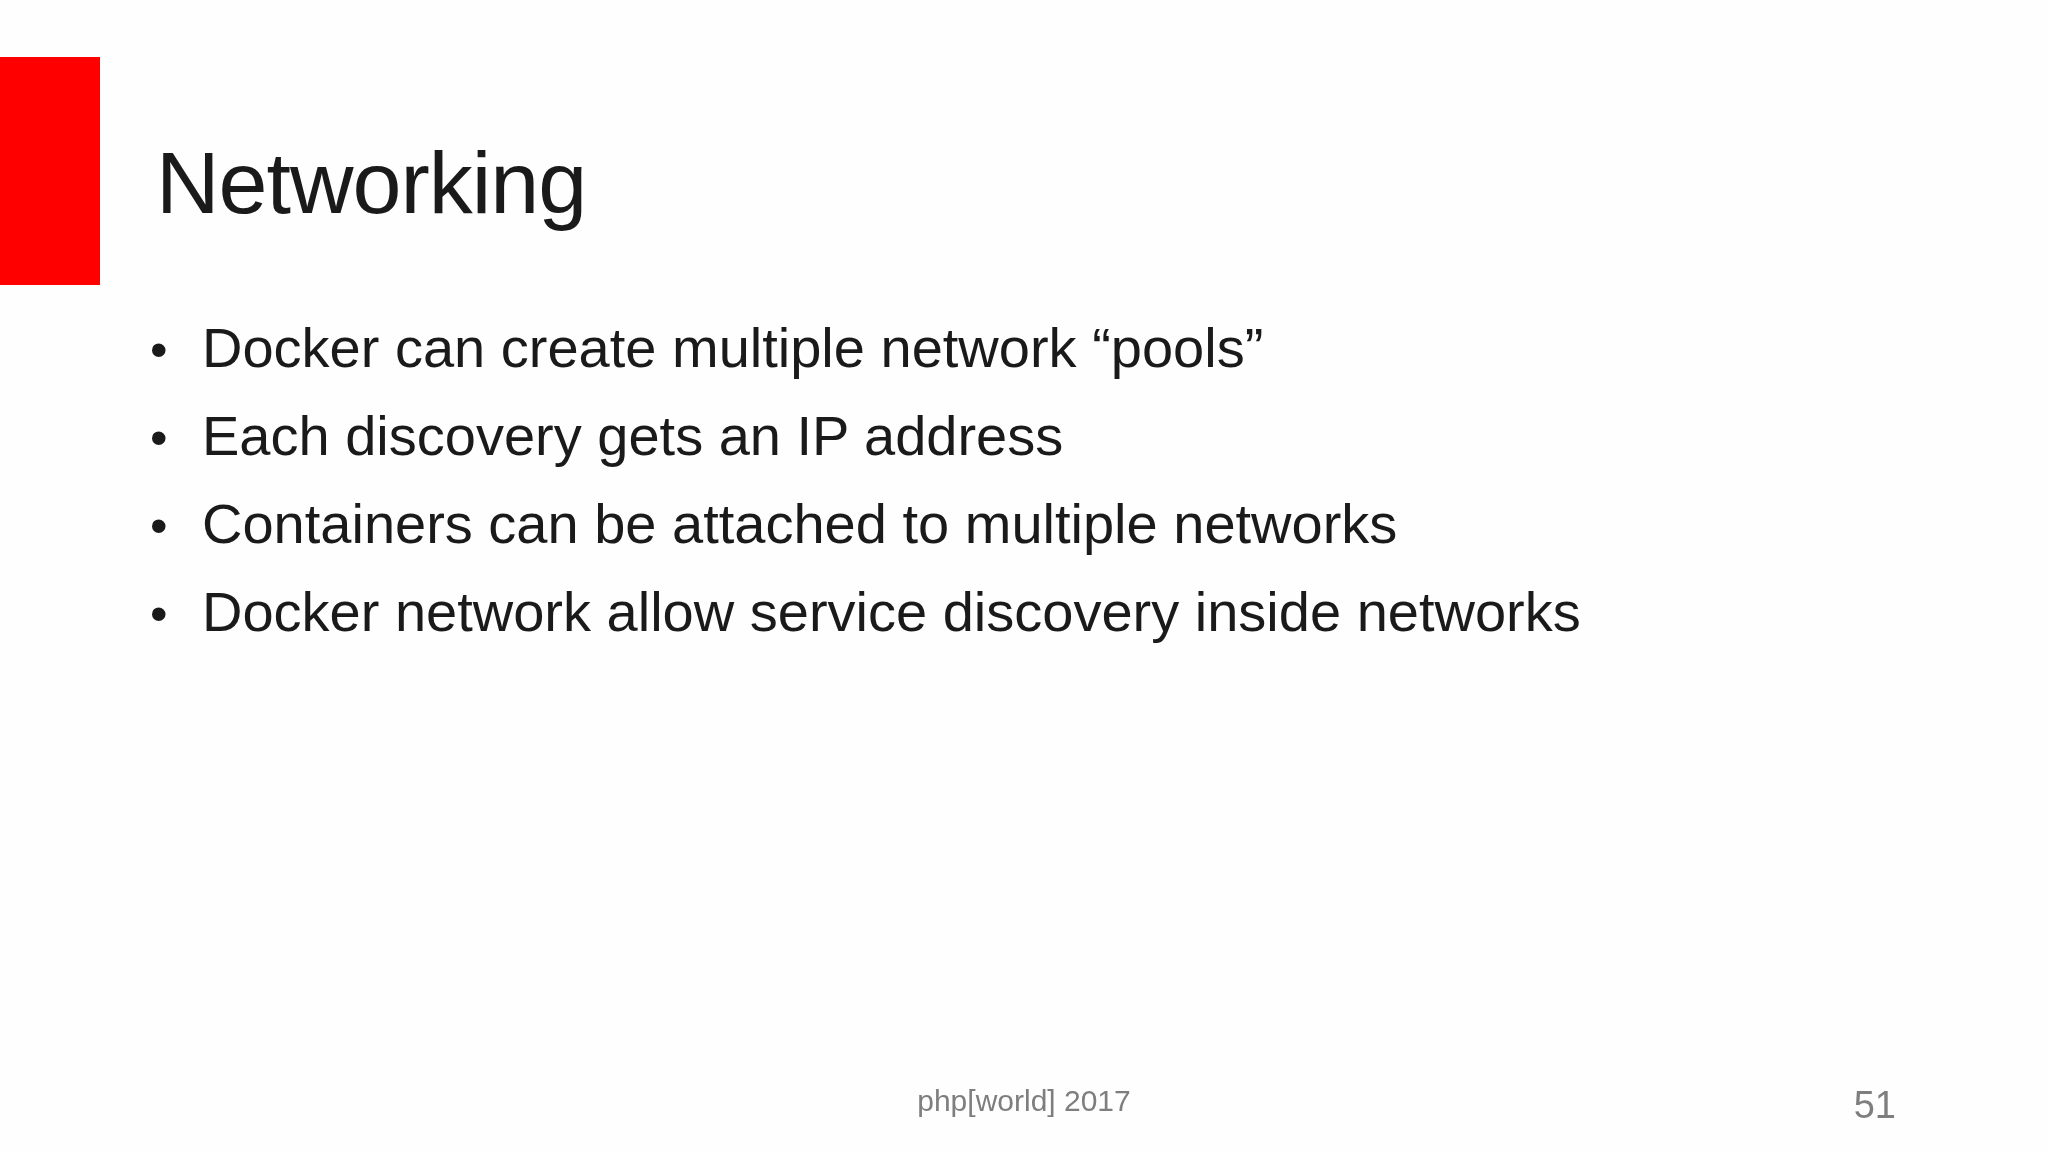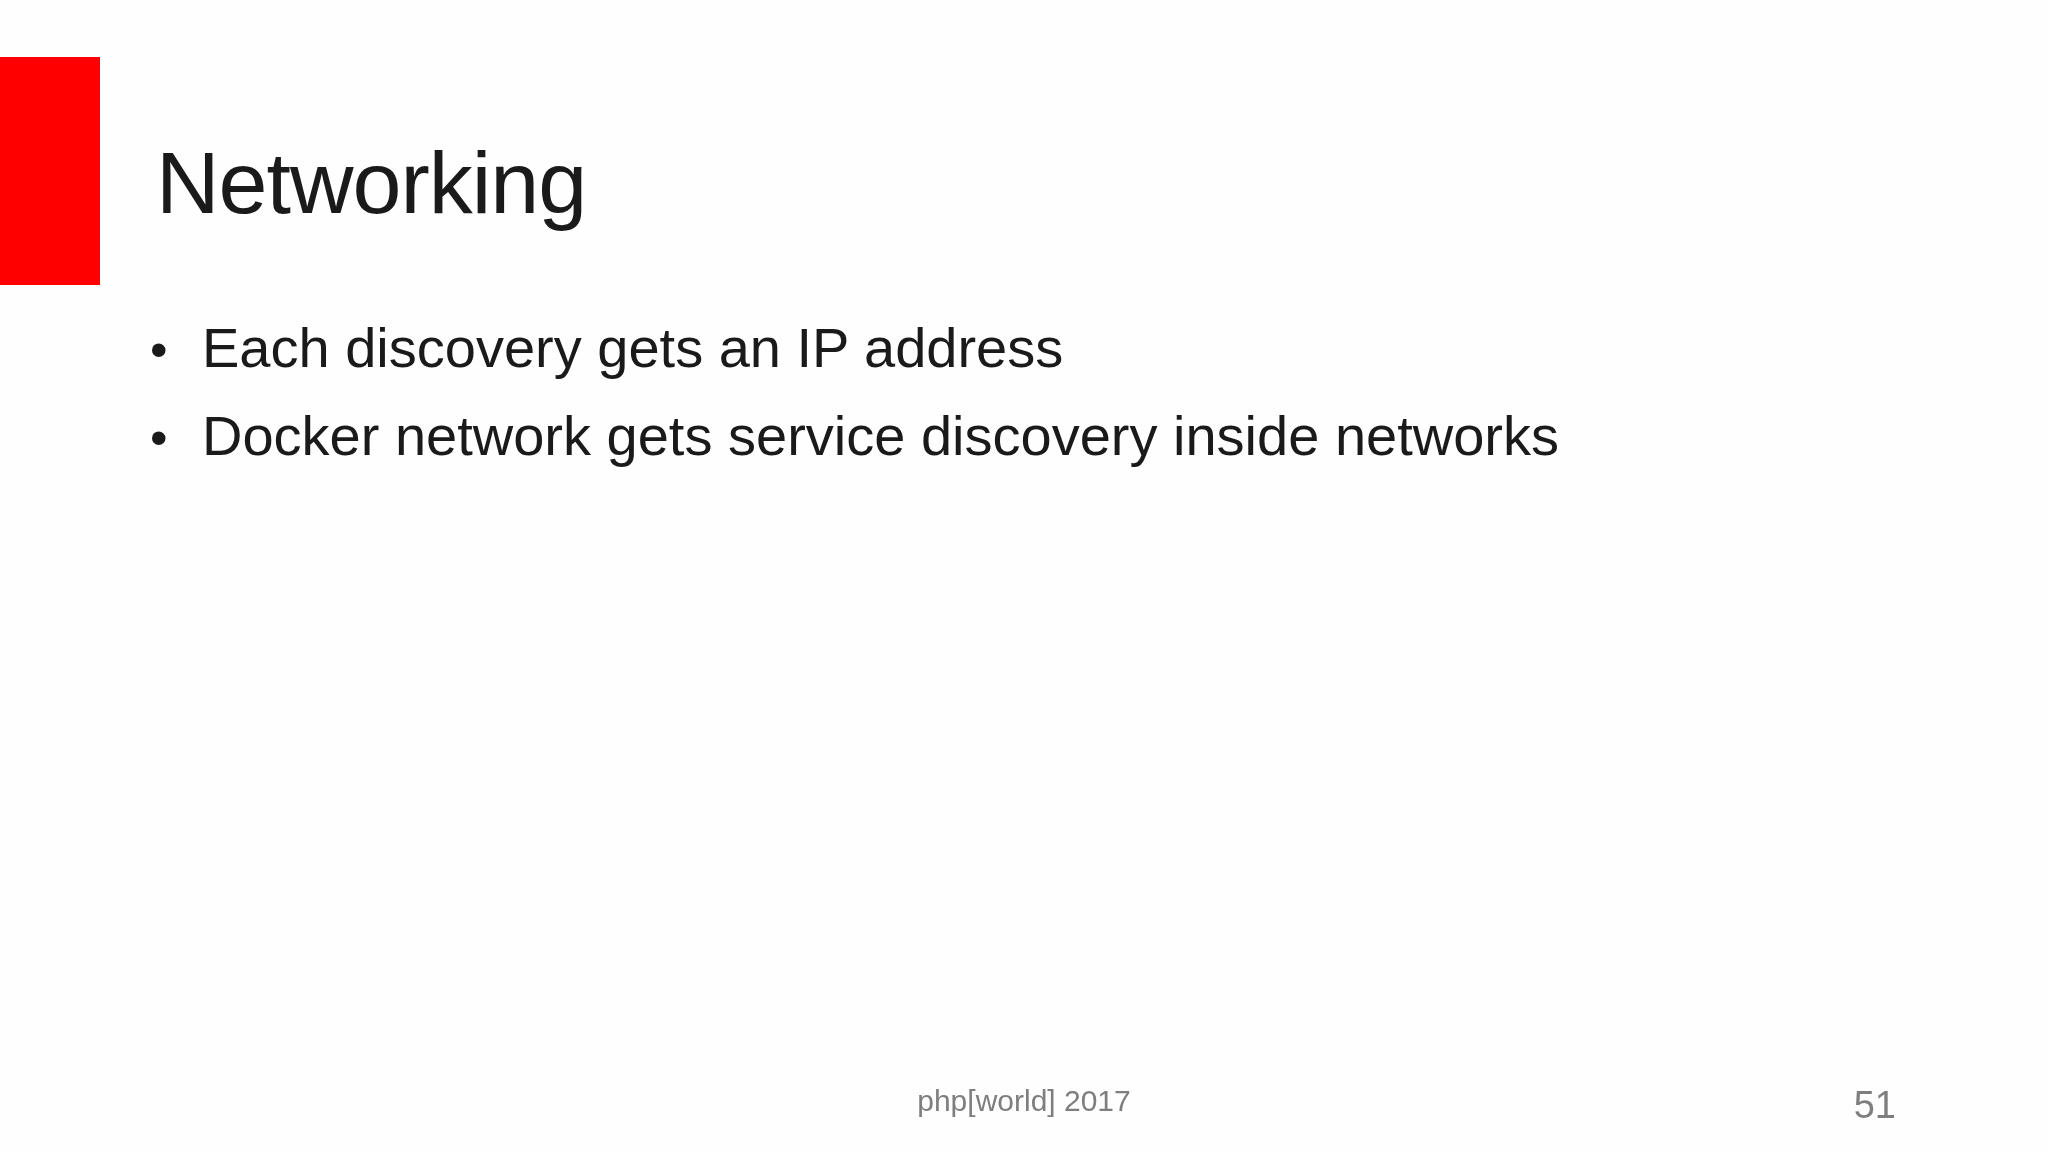--- a/index.html
+++ b/index.html
@@ -71,24 +71,30 @@
 </head>
 <body>
 
 <div class="slide">
   <div class="accent-bar"></div>
 
   <h1 class="title">Networking</h1>
 
   <ul class="bullets">
     <li>
+      <span class="dot">•</span><span>Docker can create multiple network “pools”</span>
+    </li>
+    <li>
       <span class="dot">•</span><span>Each discovery gets an IP address</span>
     </li>
     <li>
-      <span class="dot">•</span><span>Docker network gets service discovery inside networks</span>
+      <span class="dot">•</span><span>Containers can be attached to multiple networks</span>
+    </li>
+    <li>
+      <span class="dot">•</span><span>Docker network allow service discovery inside networks</span>
     </li>
   </ul>
 
   <div class="footer">
     <span>php[world] 2017</span>
     <span class="pagenum">51</span>
   </div>
 </div>
 
 </body></html>

